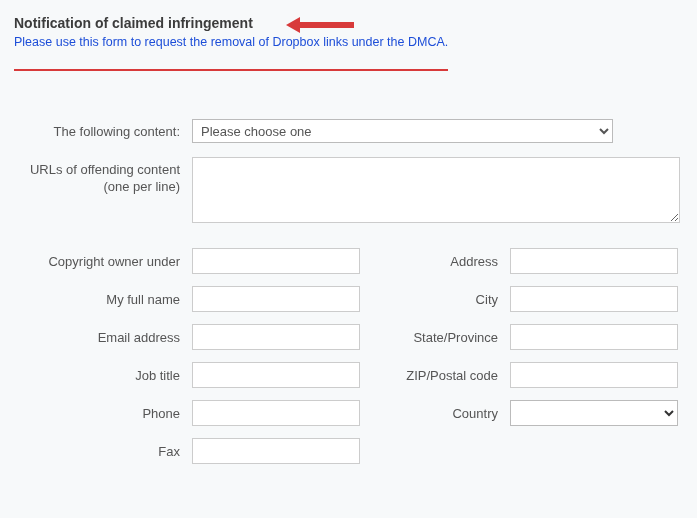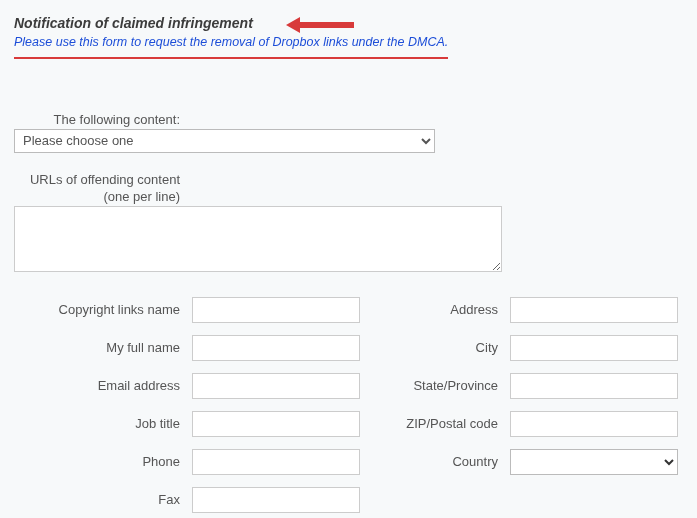--- a/index.html
+++ b/index.html
@@ -1,24 +1,24 @@
 <!DOCTYPE html>
 <html><head>
 <meta charset="utf-8">
 <style>
 * { box-sizing: border-box; margin: 0; padding: 0; }
 body { font-family: -apple-system, "Helvetica Neue", Arial, sans-serif; background: #f7f9fa; color: #333; width: 697px; padding: 15px 14px; font-size: 13px; }
-.header-block { border-bottom: 2px solid #d83a3a; padding-bottom: 8px; margin-bottom: 30px; position: relative; display: inline-block; font-style: italic; }
+.header-block { border-bottom: 2px solid #d83a3a; padding-bottom: 20px; margin-bottom: 30px; position: relative; display: inline-block; }
 .title { font-weight: bold; font-size: 14px; color: #3c3c3c; margin-bottom: 4px; display: inline-block; }
 .subtitle { color: #1d4ed8; font-size: 12.5px; }
 .arrow { position: absolute; left: 270px; top: 0px; }
 .arrow svg { width: 72px; height: 20px; }
 .form-section { margin-top: 18px; }
 .row { display: flex; align-items: flex-start; margin-bottom: 10px; }
-.row.wide { margin-bottom: 14px; flex-direction: column; }
+.row.wide { margin-bottom: 14px; }
 .label-col { width: 178px; text-align: right; padding-right: 12px; padding-top: 5px; color: #555; font-size: 13px; line-height: 1.3; }
 .input-col { flex: 1; }
 select.full { width: 421px; height: 24px; border: 1px solid #bbb; background: #fff; font-size: 13px; padding: 2px 4px; color: #555; }
 textarea.full { width: 488px; height: 66px; border: 1px solid #ccc; background: #fff; resize: both; font-size: 13px; padding: 4px; font-family: inherit; }
 .two-col { display: flex; gap: 0; margin-top: 22px; }
 .col { flex: 1; }
 .pair { display: flex; align-items: center; margin-bottom: 12px; }
 .pair .plabel { width: 178px; text-align: right; padding-right: 12px; color: #555; font-size: 13px; }
 .col.right .pair .plabel { width: 150px; }
 .pair input[type=text] { width: 168px; height: 26px; border: 1px solid #ccc; background: #fff; padding: 2px 6px; font-size: 13px; }
@@ -54,21 +54,21 @@
     <div class="label-col">URLs of offending content (one per line)</div>
     <div class="input-col">
       <textarea class="full" style=""></textarea>
     </div>
   </div>
 
 
   <div class="two-col">
     <div class="col left">
       <div class="pair">
-        <div class="plabel">Copyright links name</div>
+        <div class="plabel">Copyright owner under</div>
         <input type="text" value="" style="">
       </div>
       <div class="pair">
         <div class="plabel">My full name</div>
         <input type="text" value="" style="">
       </div>
       <div class="pair">
         <div class="plabel">Email address</div>
         <input type="text" value="" style="">
       </div>

